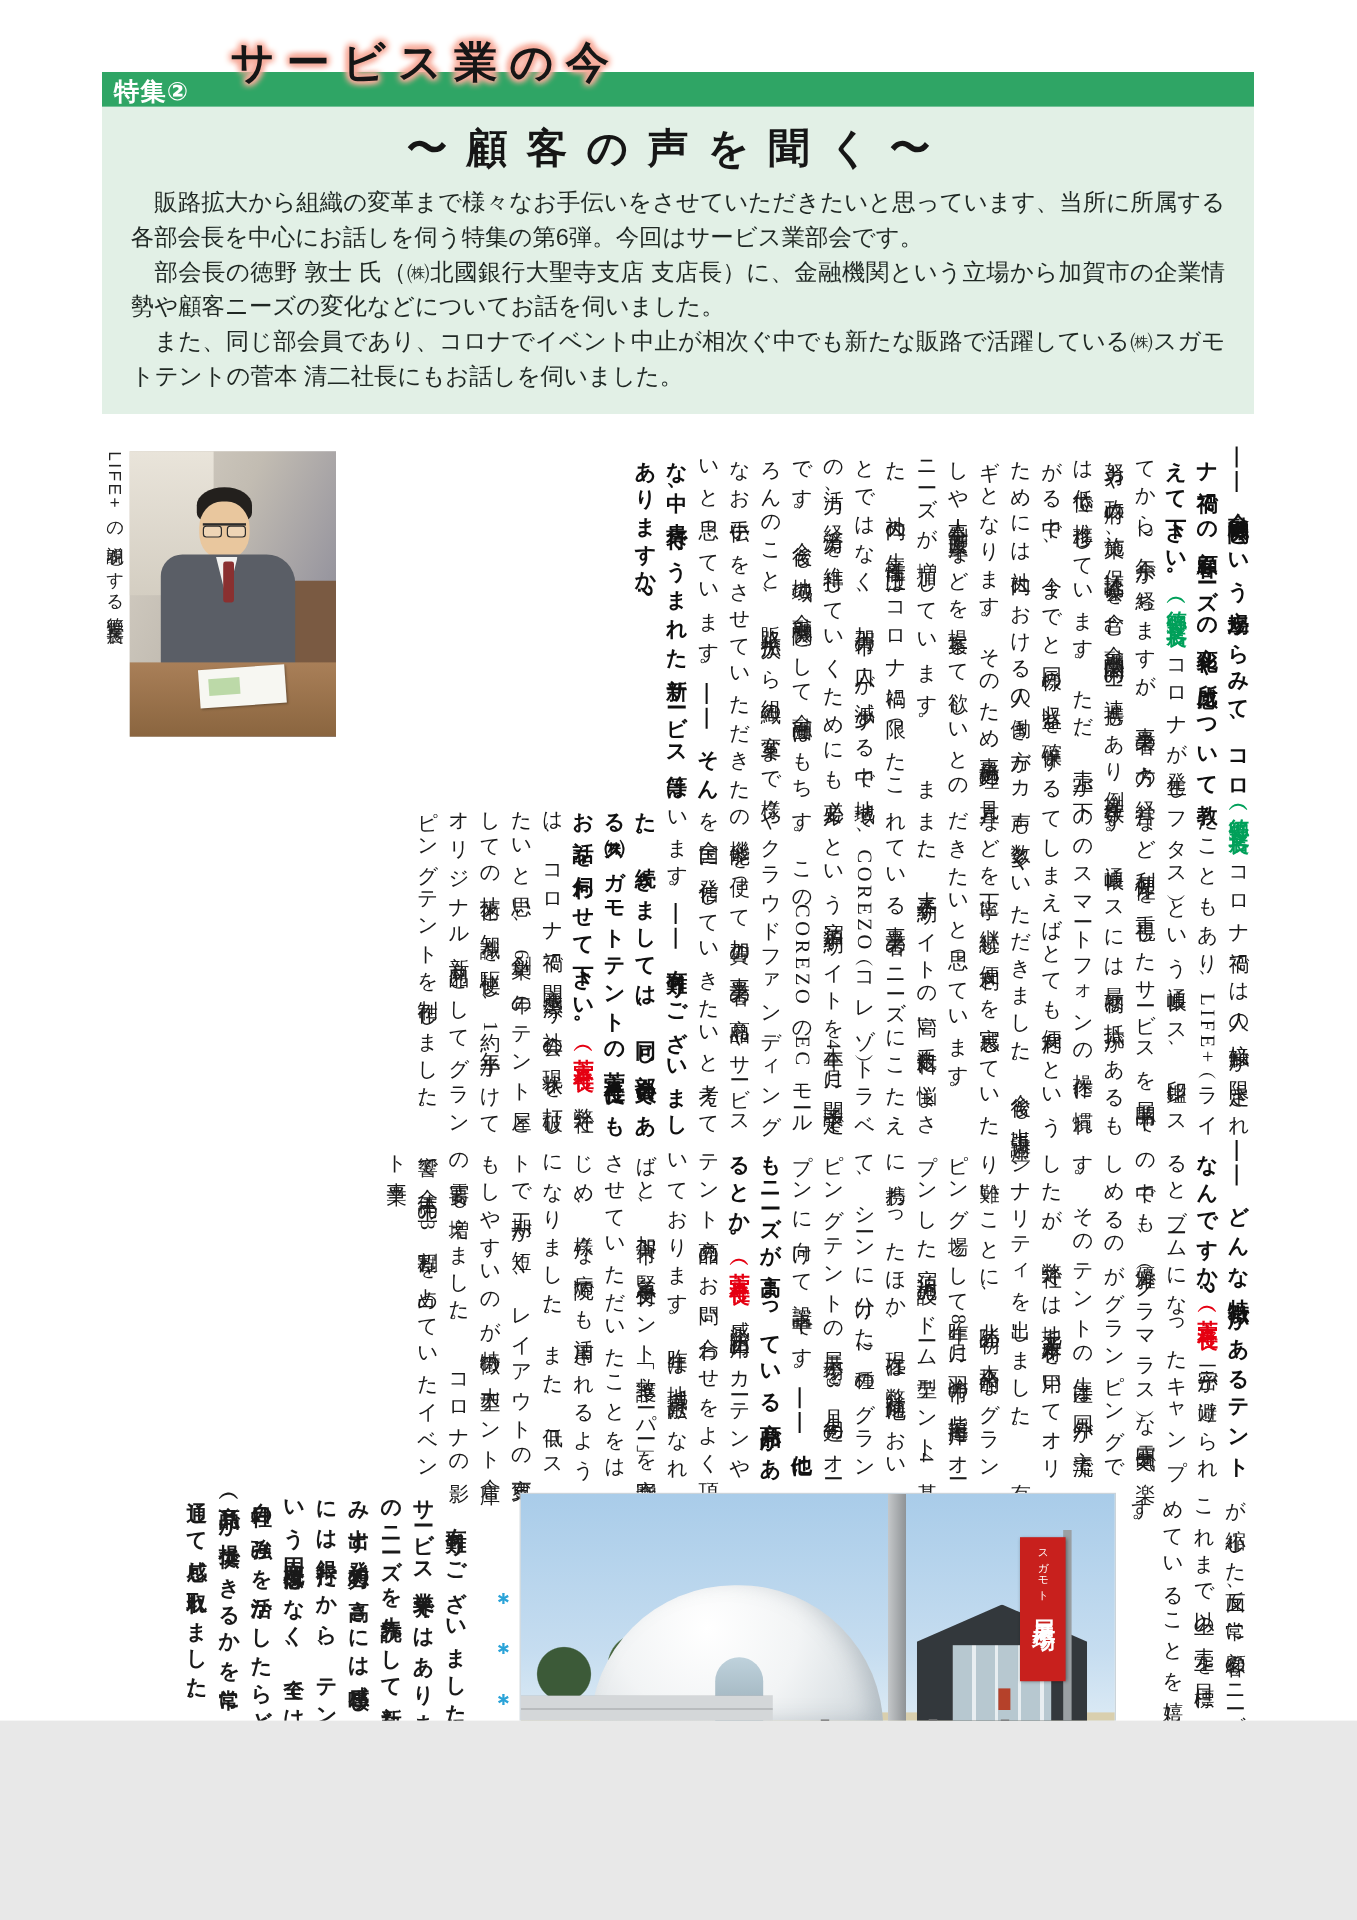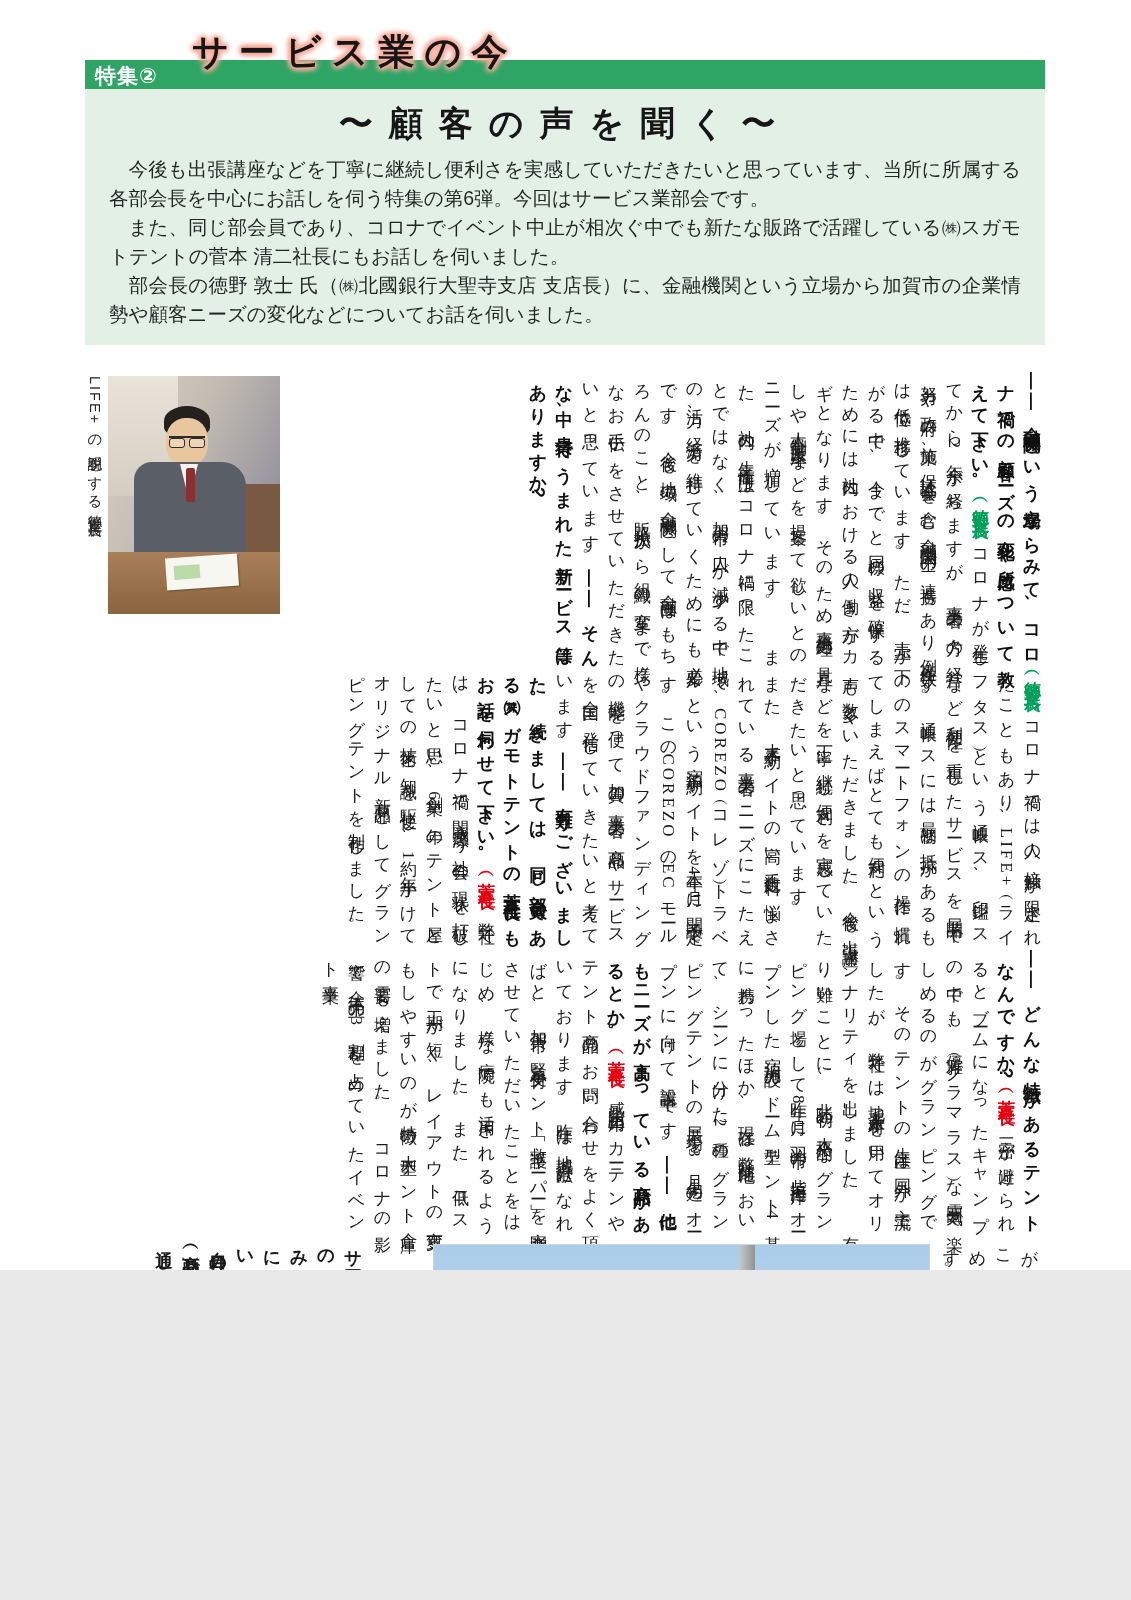--- a/index.html
+++ b/index.html
@@ -1,16 +1,16 @@
 <!DOCTYPE html>
 <html lang="ja"><head>
 <meta charset="utf-8">
 <style>
   html,body{margin:0;padding:0;background:#e8e8e8;}
-  #page{position:relative;width:1131px;height:1270px;background:#ffffff;margin:0 auto;overflow:hidden;
+  #page{position:relative;width:1131px;height:1434px;background:#ffffff;margin:0 auto;overflow:hidden;
         font-family:"Liberation Sans","DejaVu Sans",sans-serif;}
 
   
   .green-bar{position:absolute;left:85px;top:60px;width:960px;height:29px;background:#2fa565;}
   .badge{position:absolute;left:10px;top:2px;color:#ffffff;font-weight:bold;font-size:21px;letter-spacing:1px;}
   .series-title{position:absolute;left:192px;top:28px;font-family:"Liberation Serif","DejaVu Serif",serif;
         font-weight:bold;font-size:36px;letter-spacing:10px;color:#161616;
         text-shadow:0 0 3px #f7ab9b,0 0 6px #f7ab9b,2px 2px 5px #f7ab9b,-2px -2px 5px #f7ab9b,2px -2px 5px #f7ab9b,-2px 2px 5px #f7ab9b;}
   .intro-box{position:absolute;left:85px;top:89px;width:960px;height:256px;background:#e2f0e6;box-sizing:border-box;padding:10px 24px 0 24px;}
   .headline{text-align:center;font-family:"Liberation Serif","DejaVu Serif",serif;font-size:34px;color:#161616;
@@ -95,23 +95,23 @@
 
 <div id="page">
 
   <div class="green-bar">
     <span class="badge">特集②</span>
   </div>
   <div class="series-title">サービス業の今</div>
 
   <div class="intro-box">
     <h1 class="headline">〜顧客の声を聞く〜</h1>
-    <p class="intro-p">　今後も出張講座などを丁寧に継続し便利さを実感していただきたいと思っています、当所に所属する各部会長を中心にお話しを伺う特集の第6弾。今回はサービス業部会です。</p>
+    <p class="intro-p">　販路拡大から組織の変革まで様々なお手伝いをさせていただきたいと思っています、当所に所属する各部会長を中心にお話しを伺う特集の第6弾。今回はサービス業部会です。</p>
+    <p class="intro-p">　部会長の徳野 敦士 氏（㈱北國銀行大聖寺支店 支店長）に、金融機関という立場から加賀市の企業情勢や顧客ニーズの変化などについてお話を伺いました。</p>
     <p class="intro-p">　また、同じ部会員であり、コロナでイベント中止が相次ぐ中でも新たな販路で活躍している㈱スガモトテントの菅本 清二社長にもお話しを伺いました。</p>
-    <p class="intro-p">　部会長の徳野 敦士 氏（㈱北國銀行大聖寺支店 支店長）に、金融機関という立場から加賀市の企業情勢や顧客ニーズの変化などについてお話を伺いました。</p>
   </div>
 
   <div class="band photo-col" style="top:372px;height:288px;">
     <div class="vcaption">LIFE+の説明をする徳野支店長</div>
     <div class="portrait">
       <div class="p-window"></div>
       <div class="p-sofa"></div>
       <div class="p-hair"></div>
       <div class="p-face"></div>
       <div class="p-glasses">

